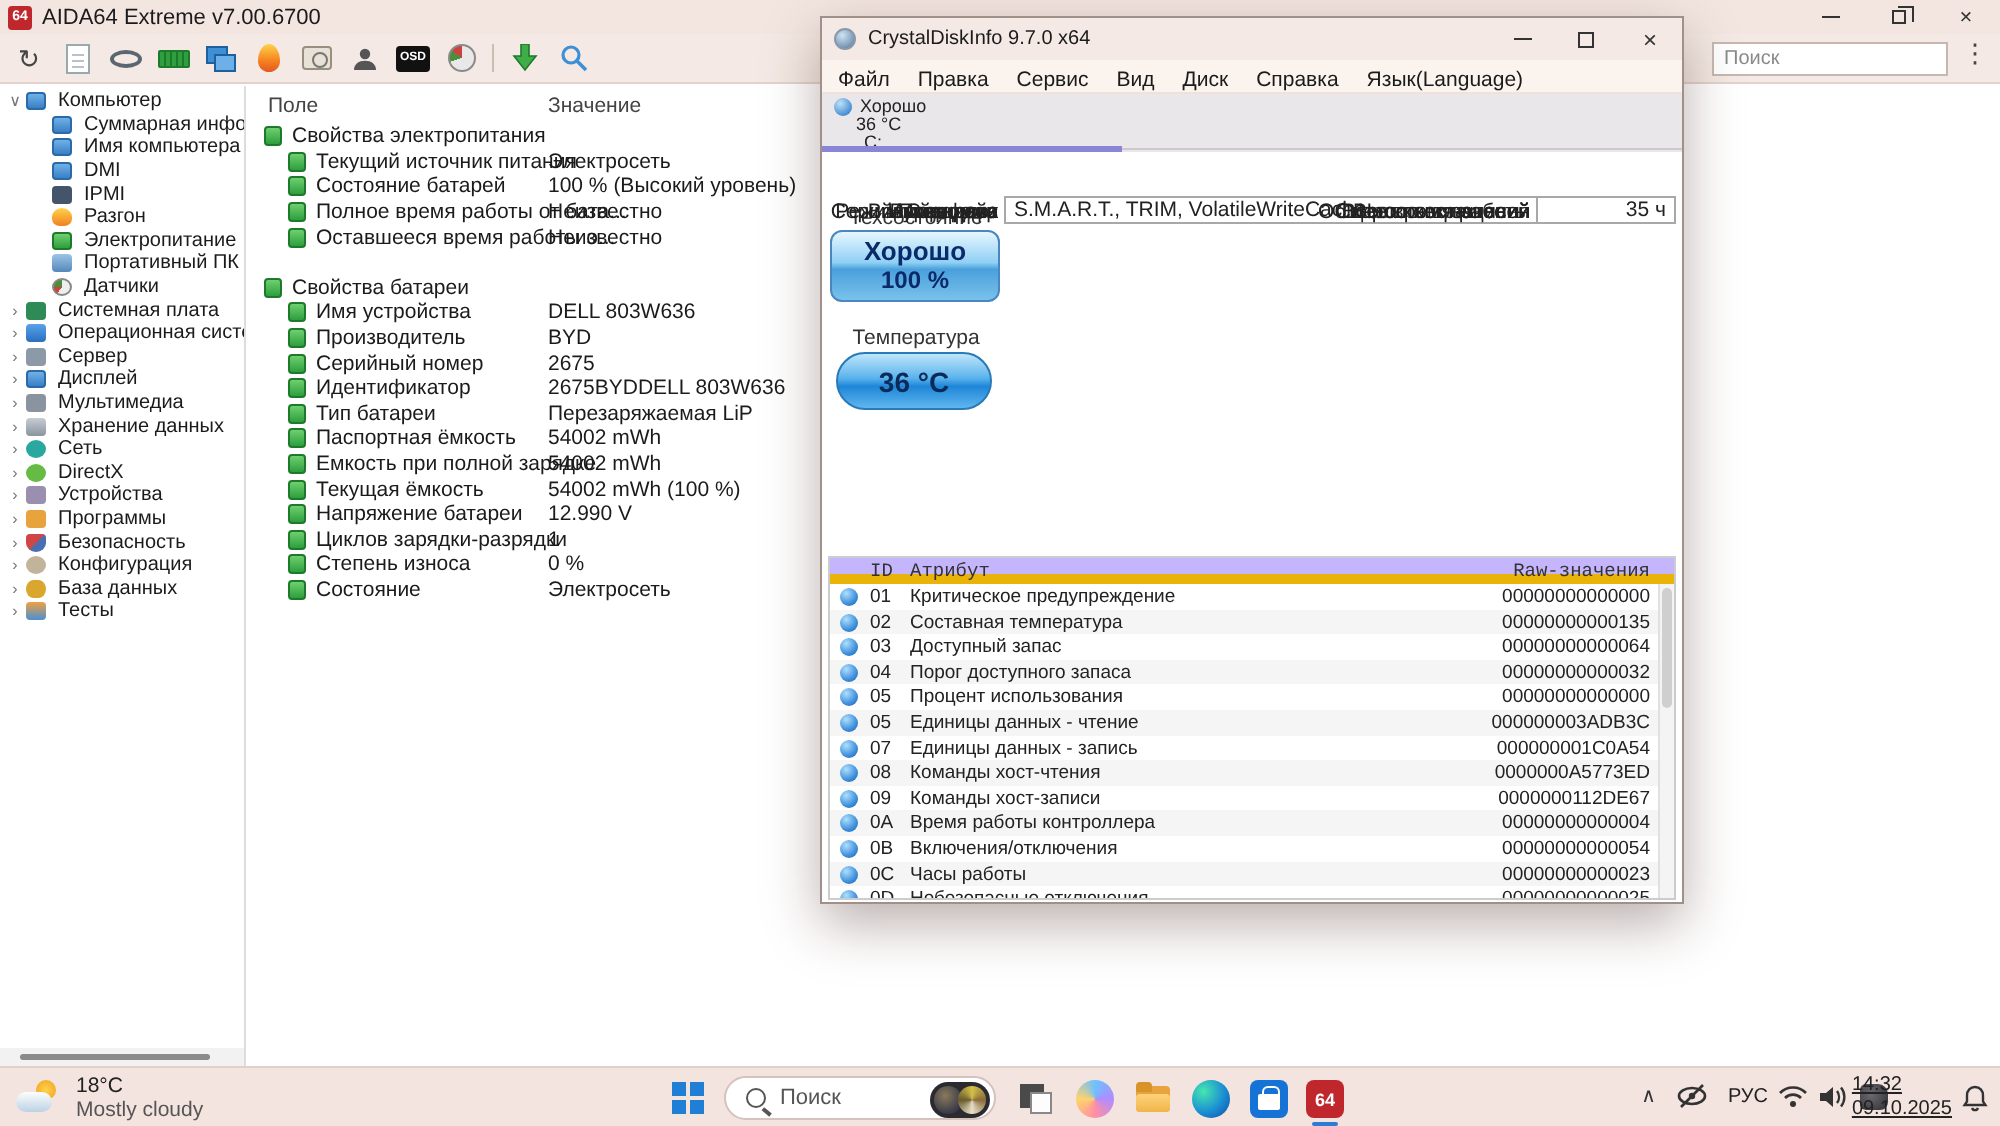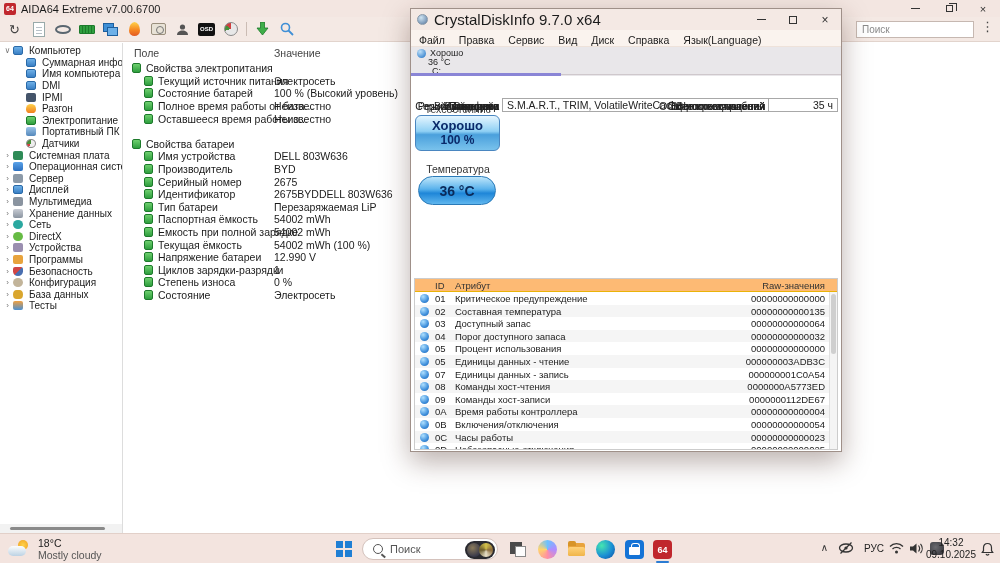--- a/index.html
+++ b/index.html
@@ -78,21 +78,21 @@
   .arow { position:relative; height:12.6px; display:flex; align-items:center; font-size:10.5px; color:#1b1b1b; padding-left:8px; }
   .arow[data-rowtype="item"] { padding-left:20px; }
   .aicon { width:9px; height:10px; border-radius:2px; margin-right:5px; flex:none; background:linear-gradient(#6fd06f,#2e9e3e); border:1px solid #1d7a2b; }
   .avalue { position:absolute; left:150px; }
 
   
   #cdi { position:absolute; left:410px; top:8px; width:432px; height:444px; background:#fff;
     border:1px solid #9f9089; box-shadow:0 10px 26px rgba(60,30,20,.35); }
   .c-title { position:relative; height:21px; background:#f4e9e4; display:flex; align-items:center; padding-left:6px; }
   .c-appicon { width:11px; height:11px; border-radius:50%; background:radial-gradient(circle at 35% 30%, #cfe4f2, #7b98b8 70%, #50688a); margin-right:6px; border:1px solid #8899aa; }
-  .c-title-text { font-size:15px; color:#1b1b1b; }
+  .c-title-text { font-size:10px; color:#1b1b1b; }
   .c-ctl { position:absolute; right:0; top:0; height:21px; display:flex; }
   .c-ctl .wbtn { width:32px; height:21px; display:flex; align-items:center; justify-content:center; color:#333; font-size:12px; }
   .c-menu { height:17px; background:#faf3ee; display:flex; align-items:flex-end; gap:14px; padding-left:8px; border-bottom:1px solid #eee2da; }
   .c-menu .menu-item { font-size:10.5px; color:#1b1b1b; }
   .c-band { position:relative; height:29px; background:#e9e7ea; }
   .c-band-disc { position:absolute; left:6px; top:2px; width:9px; height:9px; border-radius:50%; background:radial-gradient(circle at 35% 30%, #bfe0f8, #4a90d4 70%, #1f5fa8); }
   .c-band-status { position:absolute; left:19px; top:1px; font-size:9px; color:#222; }
   .c-band-temp { position:absolute; left:17px; top:10px; font-size:9px; color:#222; }
   .c-band-letter { position:absolute; left:21px; top:19px; font-size:9px; color:#222; }
   .c-band-line { position:absolute; left:0; bottom:0; width:150px; height:3px; background:#8a85d6; }
@@ -117,21 +117,21 @@
   .cf-box { position:absolute; top:0; height:14px; border:1px solid #a8a8a8; background:#fff; font-size:10.5px; color:#222;
     display:flex; align-items:center; padding:0 4px; white-space:nowrap; overflow:hidden; }
   .mid .cf-label { left:0; width:88px; }
   .mid .cf-box { left:91px; width:188px; }
   .wide .cf-label { left:0; width:88px; }
   .wide .cf-box { left:91px; width:336px; }
   .rightcol .cf-label { left:230px; width:124px; }
   .rightcol .cf-box { left:357px; width:70px; justify-content:flex-end; }
 
   .c-smart { position:absolute; left:3px; right:3px; top:202px; bottom:1px; border:1px solid #ccc; overflow:hidden; }
-  .sm-head { position:relative; height:13px; background:#fdba74; border-bottom:1px solid #eab308; font-size:9.5px; color:#333; }
+  .sm-head { position:relative; height:13px; background:#c4b5fd; border-bottom:5px solid #eab308; font-size:9.5px; color:#333;font-family:Liberation Mono, monospace; }
   .sm-head .h-id { position:absolute; left:20px; top:1px; }
   .sm-head .h-attr { position:absolute; left:40px; top:1px; }
   .sm-head .h-raw { position:absolute; right:12px; top:1px; }
   .sm-rows { position:absolute; left:0; right:8px; top:13px; bottom:0; overflow:hidden; }
   .smart-row { position:relative; height:12.6px; font-size:9.5px; color:#222; }
   .smart-row:nth-of-type(even) { background:#f5f5f5; }
   .sdot { position:absolute; left:5px; top:2px; width:9px; height:9px; border-radius:50%;
     background:radial-gradient(circle at 35% 30%, #aee0ff, #3f8fdb 60%, #1a5fb0); }
   .sid { position:absolute; left:20px; top:1px; }
   .sattr { position:absolute; left:40px; top:1px; }
@@ -173,21 +173,21 @@
     display:flex; align-items:center; justify-content:center; }
   .ic-aida-underline { position:absolute; left:656px; top:27px; width:13px; height:2px; border-radius:2px; background:#2b7cd3; }
 
   .tray { position:absolute; right:0; top:0; height:30px; }
   .tr-chev { position:absolute; right:172px; top:8px; font-size:10px; color:#333; }
   .tr-eye { position:absolute; right:146px; top:7px; }
   .tr-lang { position:absolute; right:116px; top:9px; font-size:10px; color:#222; }
   .tr-wifi { position:absolute; right:96px; top:8px; }
   .tr-vol { position:absolute; right:76px; top:8px; }
   .tr-app { position:absolute; right:56px; top:8px; width:14px; height:13px; background:radial-gradient(circle at 40% 40%, #6a6a70, #2e2e34); border-radius:3px 5px 4px 3px; }
-  .tr-clock { position:absolute; right:24px; top:3px; text-align:center; font-size:10px; color:#222; line-height:12px; }
+  .tr-clock { position:absolute; right:24px; top:3px; text-align:left; font-size:10px; color:#222; line-height:12px;text-decoration:underline; }
   .tr-bell { position:absolute; right:6px; top:8px; }
 
   svg { display:block; }
 </style>
 </head>
 <body>
 
 <div id="screen">
 
   <div id="aida">

